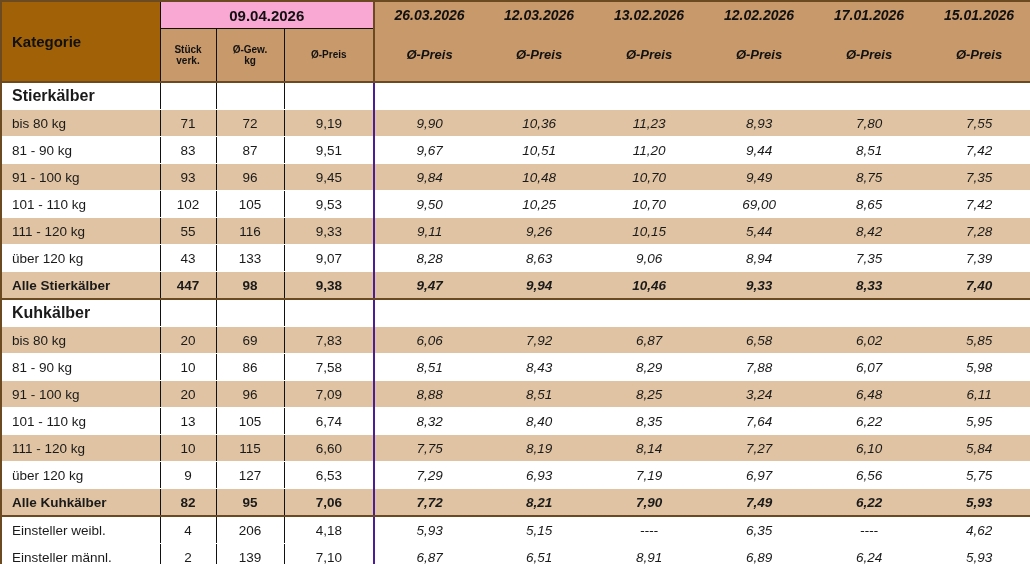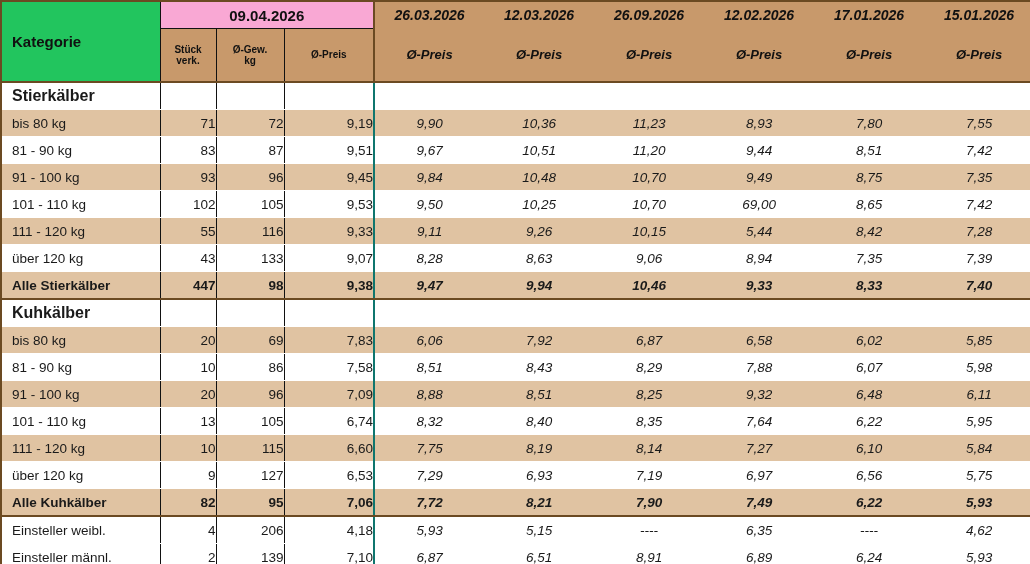--- a/index.html
+++ b/index.html
@@ -40,21 +40,21 @@
     background: #f9a8d4;
     color: #111;
     font-weight: bold;
     font-size: 15px;
     text-align: center;
     height: 26px;
     border-bottom: 1px solid #111;
     border-right: 1px solid #111;
   }
   .hdr-kat {
-    background: #22c55e;
+    background: #a16207;
     color: #111;
     font-weight: bold;
     font-size: 15px;
     text-align: left;
     padding-left: 10px !important;
     border-right: 1px solid #111;
     border-bottom: 2px solid #6b4a22;
     vertical-align: middle;
   }
   .hdr-hist-date {
@@ -100,26 +100,26 @@
     font-size: 13.5px;
     border-bottom: 1px solid #ffffff;
   }
   td.kat {
     text-align: left;
     padding-left: 10px !important;
     border-right: 1px solid #111;
     background: #ffffff;
   }
   td.num {
-    text-align: right;
+    text-align: center;
     border-right: 1px solid #111;
     background: #ffffff;
   }
   td.num.last-core {
-    border-right: 2px solid #0f766e;
+    border-right: 2px solid #4c1d95;
   }
   td.hist {
     text-align: center;
     font-style: italic;
     background: #ffffff;
   }
 
   
   tr.shade td { background: #e0c3a2; }
   tr.plain td { background: #ffffff; }
@@ -163,21 +163,21 @@
           <col class="c-hist">
           <col class="c-hist">
           <col class="c-hist">
       </colgroup>
       <thead>
         <tr>
           <td class="hdr-kat" rowspan="2">Kategorie</td>
           <td class="hdr-top-date last-core" colspan="3">09.04.2026</td>
           <td class="hdr-hist-date">26.03.2026</td>
           <td class="hdr-hist-date">12.03.2026</td>
-          <td class="hdr-hist-date">26.09.2026</td>
+          <td class="hdr-hist-date">13.02.2026</td>
           <td class="hdr-hist-date">12.02.2026</td>
           <td class="hdr-hist-date">17.01.2026</td>
           <td class="hdr-hist-date">15.01.2026</td>
         </tr>
         <tr>
           <td class="hdr-sub">
             <div>Stück</div>
             <div>verk.</div>
           </td>
           <td class="hdr-sub">
@@ -327,21 +327,21 @@
             <td class="hist">5,98</td>
           </tr>
           <tr class="row shade">
             <td class="kat">91 - 100 kg</td>
             <td class="num">20</td>
             <td class="num">96</td>
             <td class="num last-core">7,09</td>
             <td class="hist">8,88</td>
             <td class="hist">8,51</td>
             <td class="hist">8,25</td>
-            <td class="hist">9,32</td>
+            <td class="hist">3,24</td>
             <td class="hist">6,48</td>
             <td class="hist">6,11</td>
           </tr>
           <tr class="row plain">
             <td class="kat">101 - 110 kg</td>
             <td class="num">13</td>
             <td class="num">105</td>
             <td class="num last-core">6,74</td>
             <td class="hist">8,32</td>
             <td class="hist">8,40</td>

